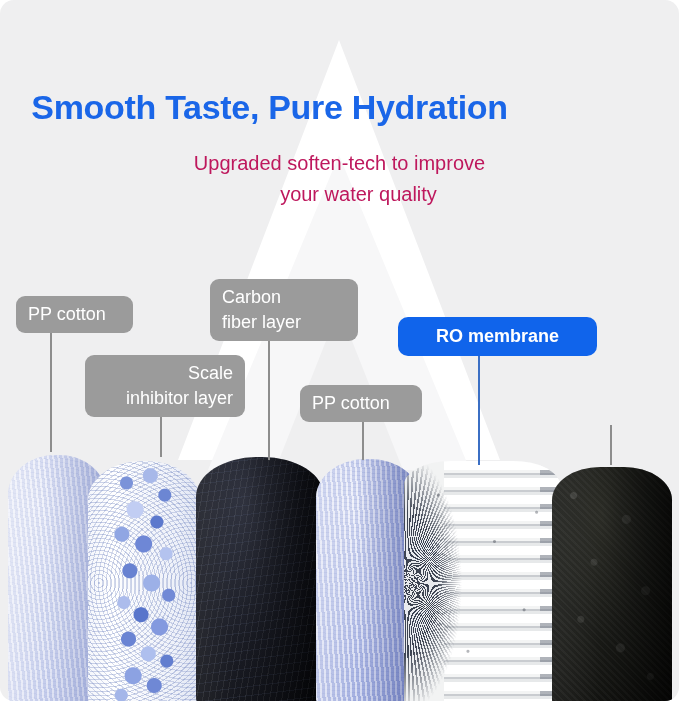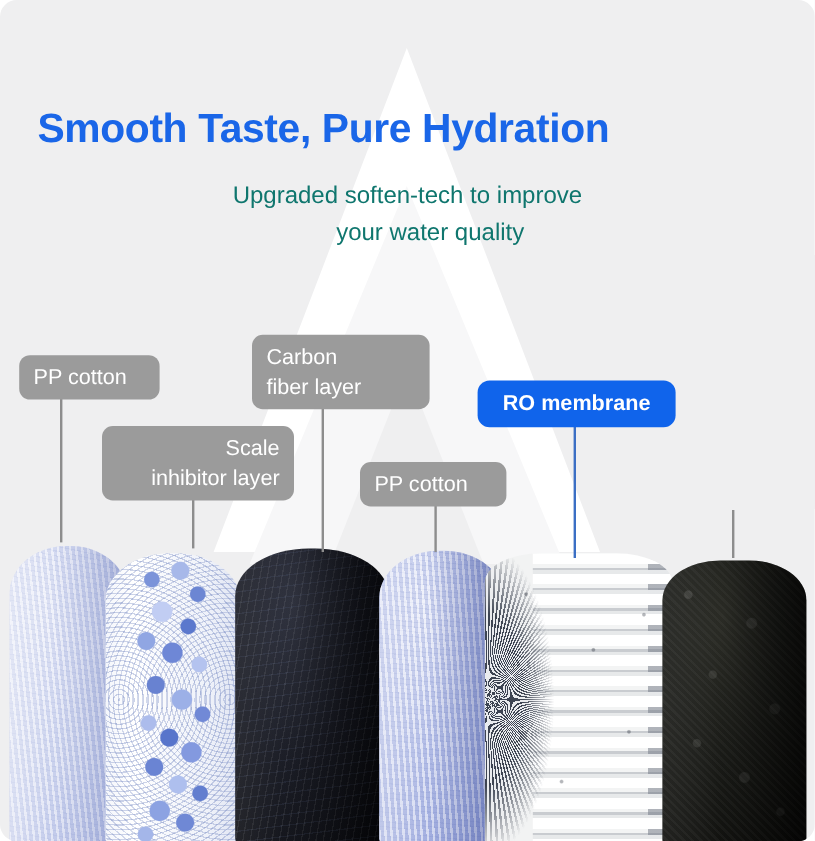--- a/index.html
+++ b/index.html
@@ -31,21 +31,21 @@
   .title{
     margin:0;
     position:absolute;left:0;top:88px;width:539px;
     font-size:34px;font-weight:700;letter-spacing:-0.3px;
     color:#1a66e8;
     white-space:nowrap;
   }
   .subtitle{
     position:absolute;left:0;top:148px;width:679px;
     font-size:20px;font-weight:400;line-height:31px;
-    color:#0f766e;
+    color:#be185d;
   }
   .subtitle .l2{display:block;padding-left:38px;}
 
   
   .stack{
     position:absolute;left:0;bottom:0;width:679px;height:255px;
     z-index:2;
   }
   .layer{
     position:absolute;bottom:-4px;
@@ -241,21 +241,21 @@
   <div class="badge" style="left:16px;top:296px;width:117px;">PP cotton</div>
 
   <div class="badge" style="left:85px;top:355px;width:160px;text-align:right;">Scale
 inhibitor layer</div>
 
   <div class="badge" style="left:210px;top:279px;width:148px;">Carbon
 fiber layer</div>
 
   <div class="badge" style="left:300px;top:385px;width:122px;">PP cotton</div>
 
-  <div class="badge accent" style="left:398px;top:317px;width:165px;text-align:center;padding:7px 12px;">RO membrane</div>
+  <div class="badge accent" style="left:398px;top:317px;width:199px;text-align:center;padding:7px 12px;">RO membrane</div>
 
 
   <div class="stack">
 
     <div class="layer l1">
       <div class="tex"></div>
       <div class="shade"></div>
     </div>
 
     <div class="layer l2f">

